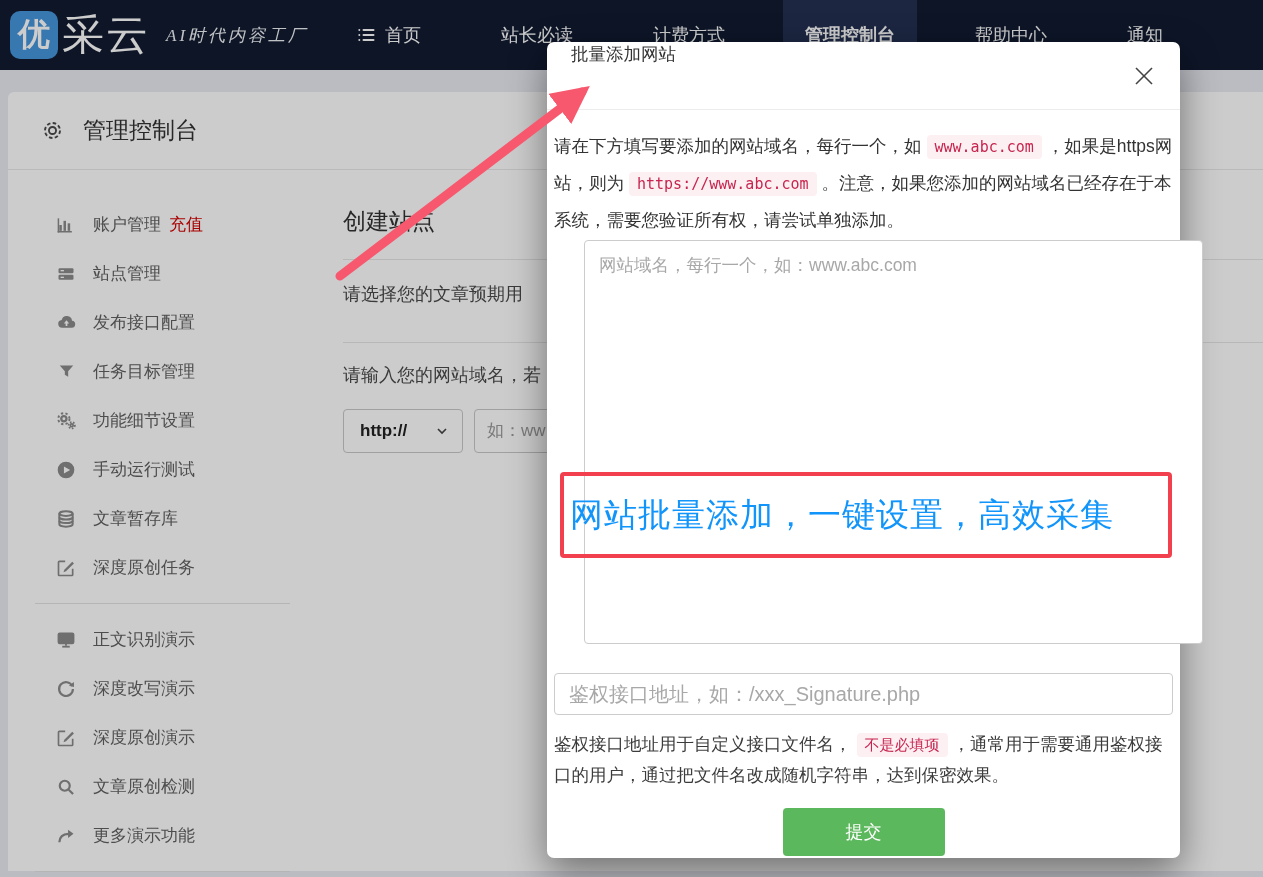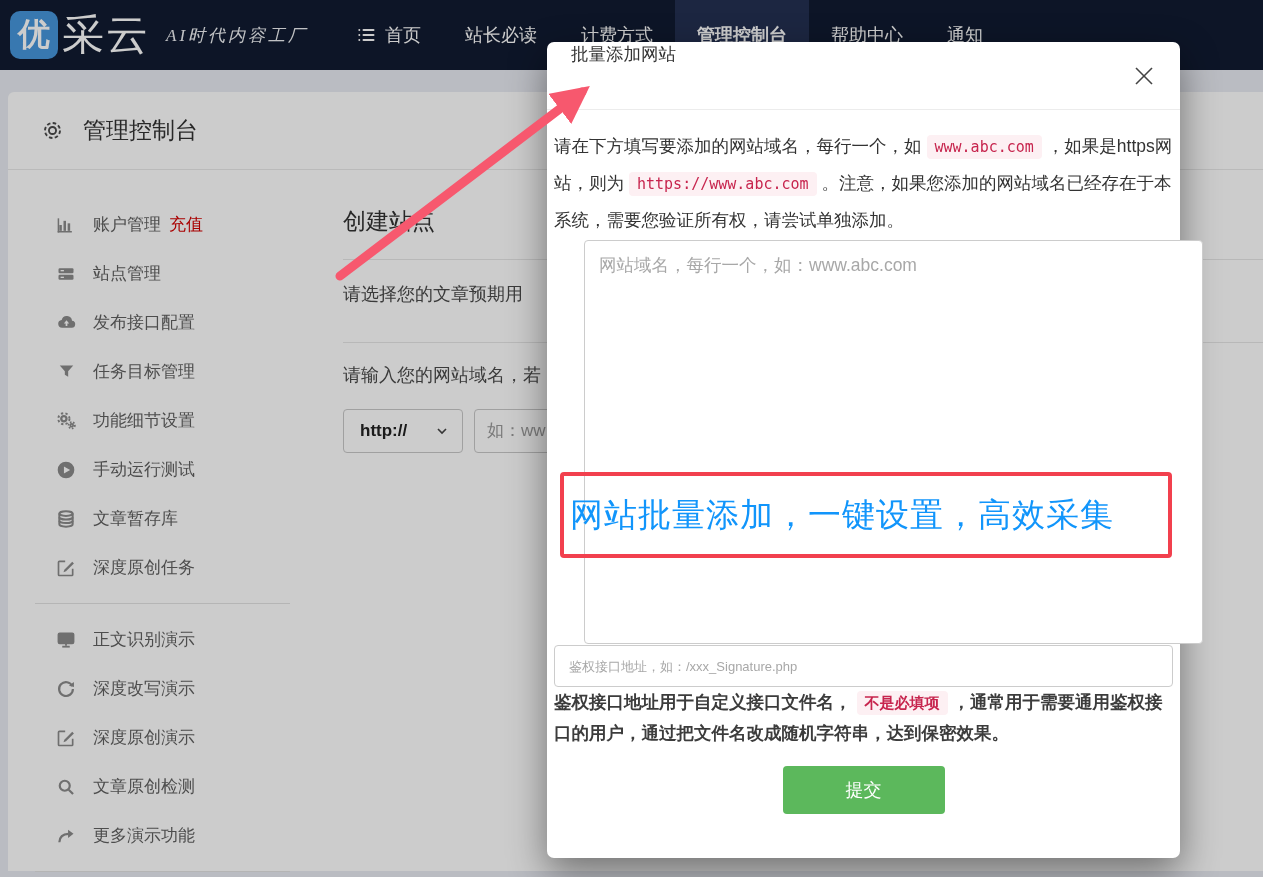--- a/index.html
+++ b/index.html
@@ -6,21 +6,21 @@
   html,body { width:1263px; height:877px; }
   body { font-family:"Liberation Sans", sans-serif; }
   .stage { position:relative; width:1263px; height:877px; overflow:hidden; background:#e9ecf3; }
 
   
   .nav { position:absolute; left:0; top:0; right:0; height:70px; background:#111b31; display:flex; align-items:center; z-index:1; }
   .logo { display:flex; align-items:center; margin-left:10px; cursor:pointer; }
   .logo-square { width:48px; height:48px; border-radius:10px; background:#4796dd; color:#fff; font-size:32px; font-weight:bold; display:flex; align-items:center; justify-content:center; font-family:"Liberation Serif",serif; }
   .logo-rest { margin-left:4px; color:#ffffff; font-size:42px; font-weight:normal; font-family:"Liberation Serif",serif; letter-spacing:2px;text-align:right; }
   .tagline { margin-left:16px; color:#f0f2f5; font-size:17px; font-style:italic; font-family:"Liberation Serif",serif; letter-spacing:3px; }
-  .nav-menu { display:flex; align-items:stretch; height:100%; margin-left:26px; }
+  .nav-menu { display:flex; align-items:stretch; height:100%; margin-left:26px;gap:36px; }
   .nav-item { display:flex; align-items:center; padding:0 22px; color:#fff; font-size:18px; cursor:pointer; white-space:nowrap; }
   .nav-item .nicon { margin-right:9px; display:flex; }
   .nav-item.active { background:#243052; font-weight:bold; }
 
   
   .page { position:absolute; left:0; top:70px; right:0; bottom:0; background:#e9ecf3; z-index:1; }
   .panel { position:absolute; left:8px; top:22px; right:0; bottom:6px; background:#fff; border-radius:6px 0 0 0; }
   .panel-header { height:78px; border-bottom:1px solid #e9e9e9; display:flex; align-items:center; padding-left:32px; }
   .panel-header .hicon { color:#4a4a4a; display:flex; margin-right:18px; }
   .panel-title { font-size:23px; color:#333; }
@@ -47,22 +47,22 @@
   
   .modal { position:absolute; left:547px; top:42px; width:633px; height:816px; background:#fff; border-radius:7px; z-index:4; box-shadow:0 14px 38px rgba(0,0,0,0.45); }
   .modal-header { height:68px; display:flex; padding:0 24px; border-bottom:1px solid #ececec; }
   .modal-title { font-size:17.5px; color:#333; }
   .modal-close { position:absolute; right:20px; top:18px; width:32px; height:32px; display:flex; align-items:center; justify-content:center; cursor:pointer; background:none; border:none; }
   .modal-body { padding:0 7px; }
   .intro { margin-top:18px; font-size:17.5px; color:#333; line-height:36px; }
   .codespan { font-family:"DejaVu Sans Mono", monospace; font-size:15px; color:#c7254e; background:#fdf0f3; padding:3px 8px; border-radius:4px; margin:0 5px; white-space:nowrap; }
   .domains-textarea { display:block; margin-top:2px; width:100%; height:404px; border:1px solid #ccc; border-radius:4px; padding:12px 14px; font-size:17.5px; color:#333; resize:none; font-family:"Liberation Sans",sans-serif;margin-left:30px; }
   .domains-textarea::placeholder, .auth-input::placeholder { color:#a8a8a8; }
-  .auth-input { display:block; margin-top:1px; width:100%; height:42px; border:1px solid #ccc; border-radius:4px; padding:0 14px; font-size:13px; color:#333; font-family:"Liberation Sans",sans-serif; }
-  .hint { font-size:17.5px; color:#3c3c3c; line-height:30px;font-weight:bold; }
+  .auth-input { display:block; margin-top:29px; width:100%; height:42px; border:1px solid #ccc; border-radius:4px; padding:0 14px; font-size:20px; color:#333; font-family:"Liberation Sans",sans-serif; }
+  .hint { margin-top:14px; font-size:17.5px; color:#3c3c3c; line-height:30px; }
   .submit-btn { display:block; margin:18px auto 0; width:162px; height:48px; background:#5cb85c; color:#fff; font-size:18px; border:none; border-radius:4px; cursor:pointer; font-family:"Liberation Sans",sans-serif; }
 
   
   .anno-box { position:absolute; left:560px; top:472px; width:612px; height:86px; border:4px solid #f2404e; border-radius:4px; z-index:5; display:flex; align-items:center; padding-left:6px; pointer-events:none; }
   .anno-banner { font-size:33px; color:#1195fb; white-space:nowrap; letter-spacing:1px; }
   .anno-arrow { position:absolute; left:330px; top:70px; width:280px; height:215px; z-index:6; pointer-events:none; }
 
   svg { display:block; }
 </style>
 </head>

